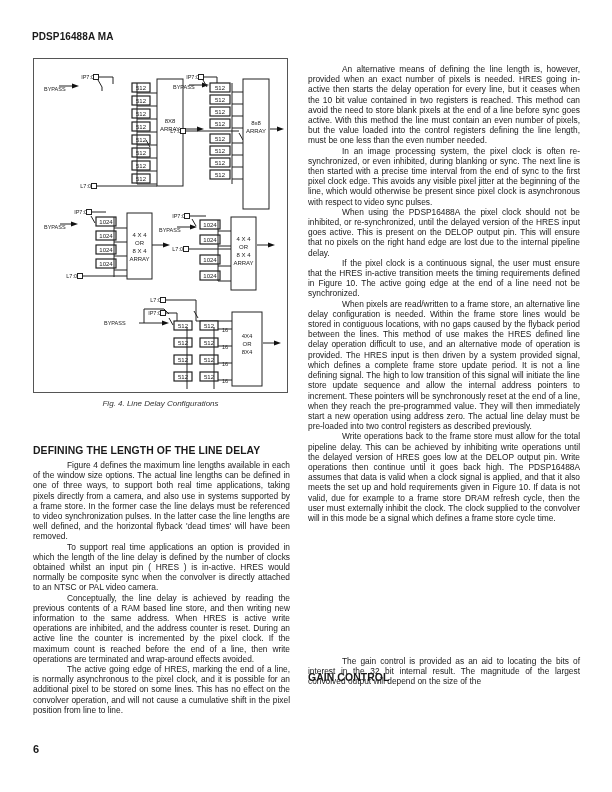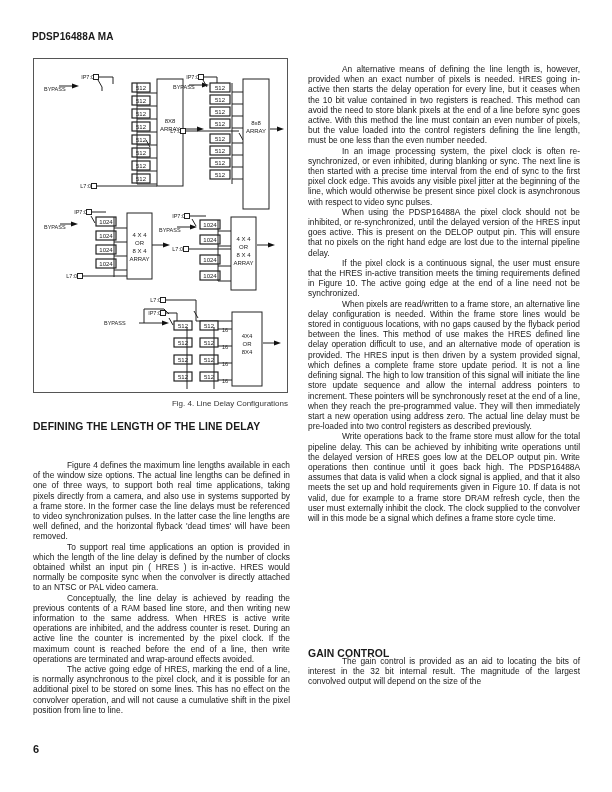--- a/index.html
+++ b/index.html
@@ -1,27 +1,27 @@
 <!DOCTYPE html>
 <html><head>
 <meta charset="utf-8">
 <style>
   html, body { margin: 0; padding: 0; background: #ffffff; }
   body { width: 612px; height: 792px; position: relative; overflow: hidden;
          font-family: "Liberation Sans", sans-serif; color: #1a1a1a; }
   .hdr { position: absolute; left: 32px; top: 31px; font-size: 10px; font-weight: bold; letter-spacing: 0.1px; }
   .fig { position: absolute; left: 33px; top: 58px; width: 255px; height: 335px; border: 1px solid #555; box-sizing: border-box; }
   .fig svg { position: absolute; left: 0; top: 0; }
-  .caption { position: absolute; left: 33px; top: 399px; width: 255px; text-align: right; font-size: 8px; color: #333; }
+  .caption { position: absolute; left: 33px; top: 399px; width: 255px; text-align: center; font-size: 8px; font-style: italic; color: #333; }
   .col { position: absolute; font-size: 8.35px; line-height: 10.2px; text-align: justify; }
   .col p { margin: 0; }
   .col p.ind { text-indent: 34px; }
   .left { left: 33px; top: 460px; width: 257px; }
   .right { left: 308px; top: 64px; width: 272px; }
-  .h2 { position: absolute; font-size: 10.4px; font-weight: bold; letter-spacing: 0.1px; }
+  .h2 { position: absolute; font-size: 10.4px; font-weight: bold; letter-spacing: 0.1px; margin-top: 24px; }
   .h2a { left: 33px; top: 421px; }
   .h2b { left: 308px; top: 648px; }
   .gain { position: absolute; left: 308px; top: 656px; width: 272px; }
   .pnum { position: absolute; left: 33px; top: 743px; font-size: 11px; font-weight: bold; }
   svg text { font-family: "Liberation Sans", sans-serif; fill: #222; }
 </style>
 </head>
 <body>
 
 <div class="hdr">PDSP16488A MA</div>

